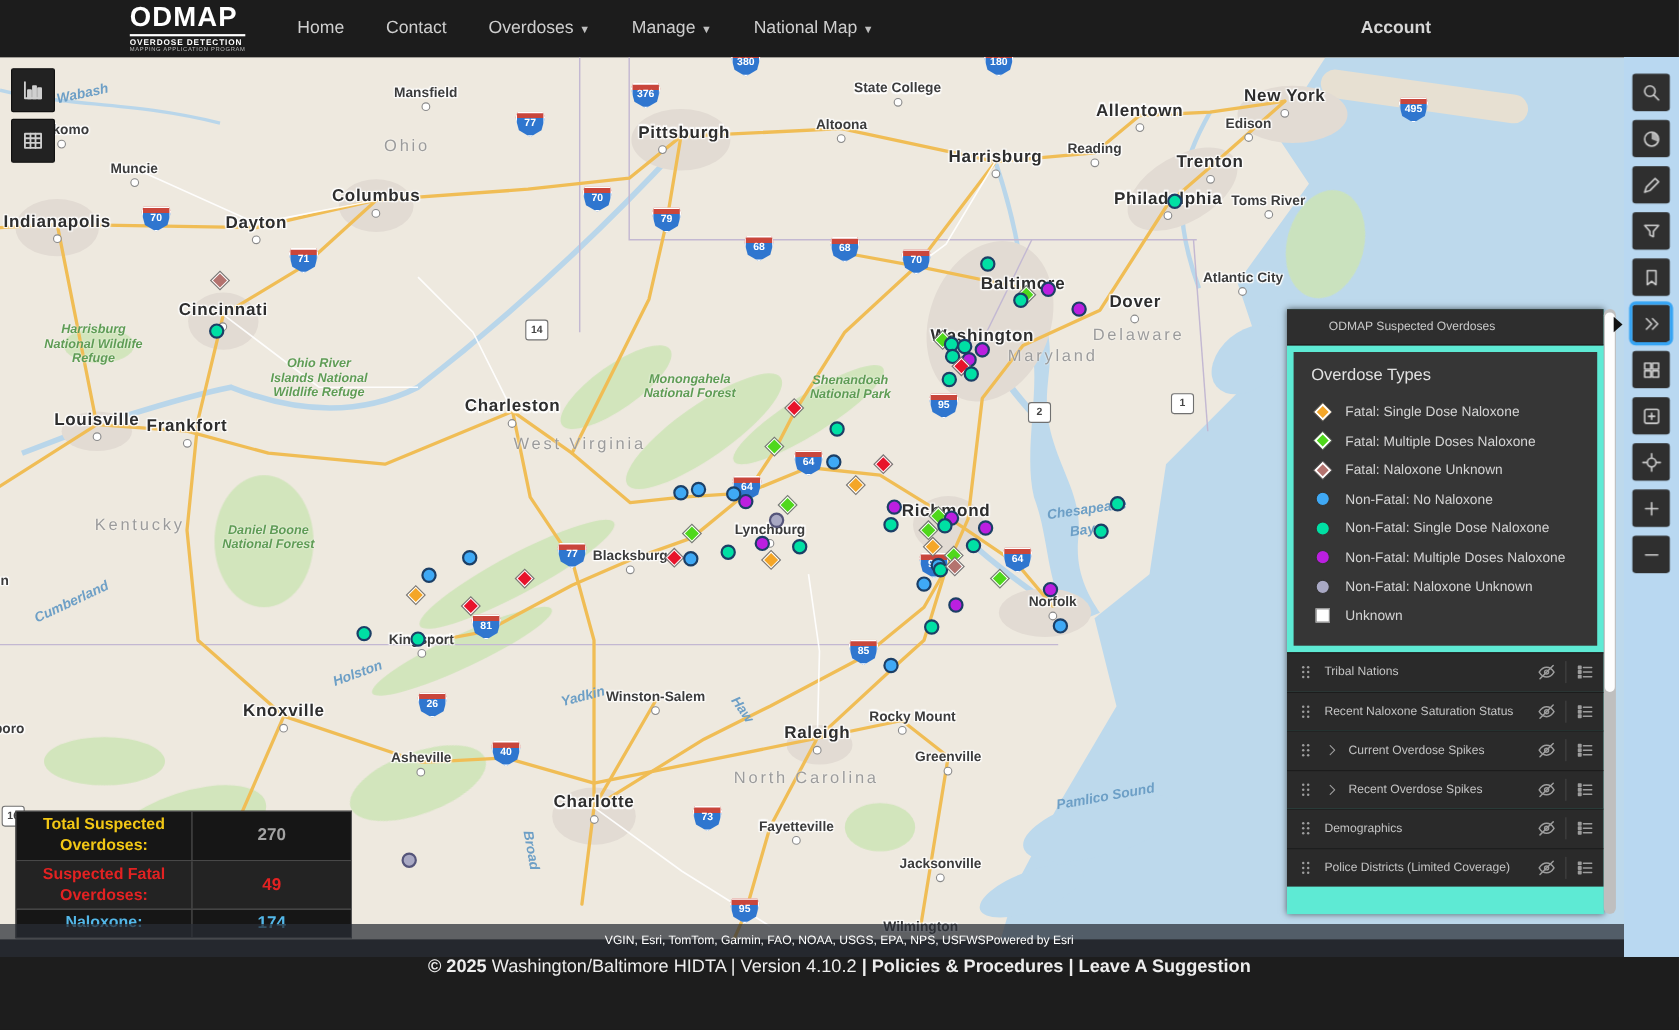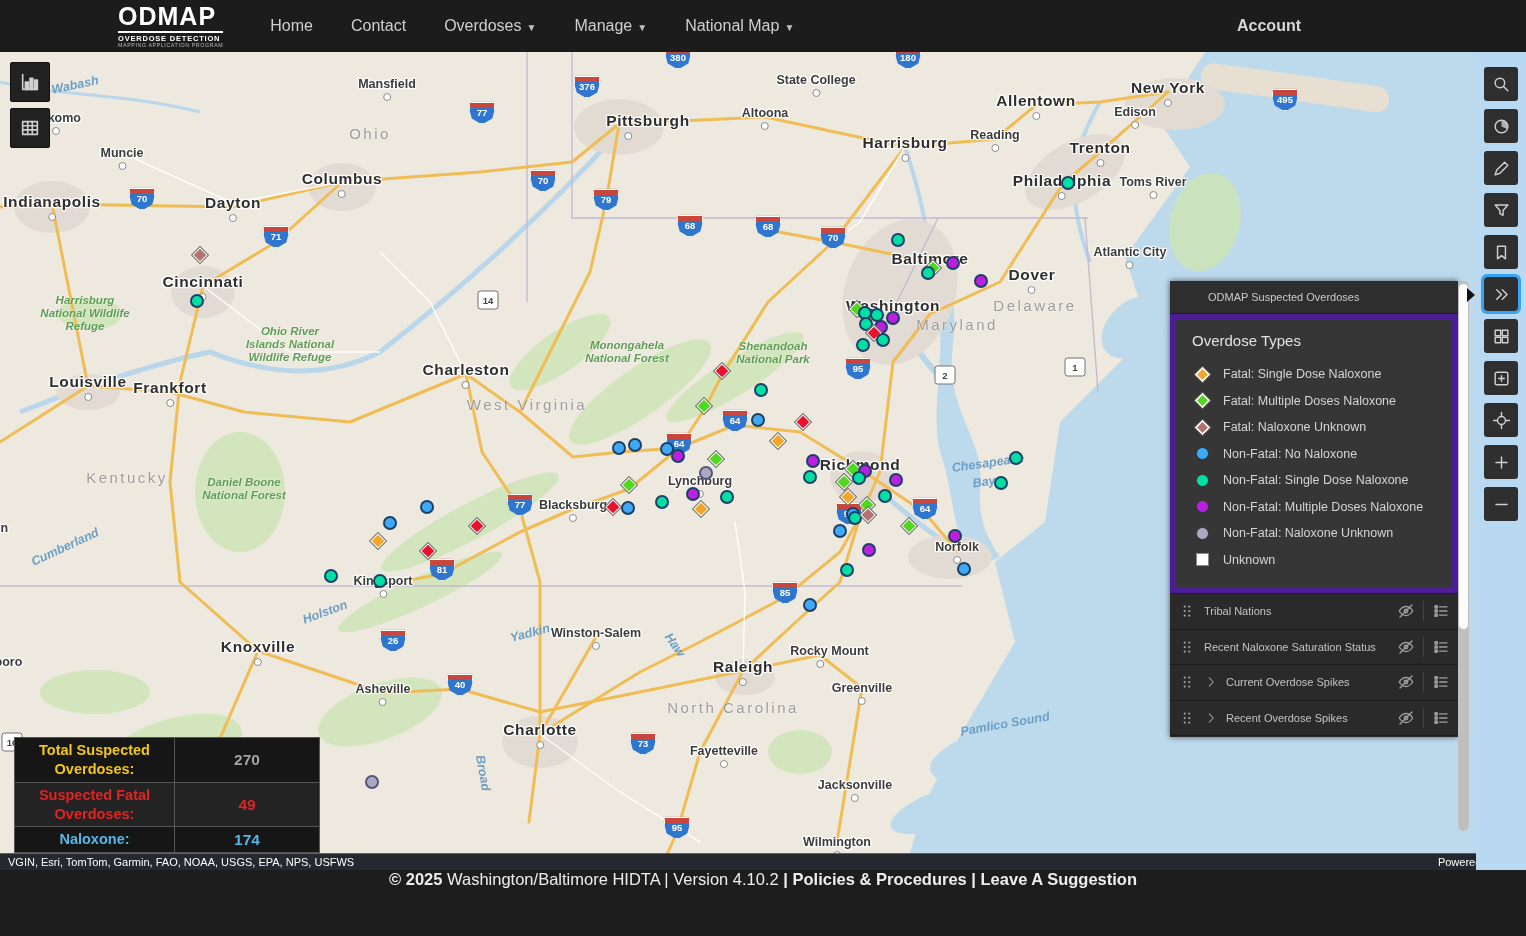--- a/index.html
+++ b/index.html
@@ -48,30 +48,30 @@
 
   
   .stats{position:absolute;left:14px;top:685px;width:304px;background:#161616;border:1px solid #555;border-collapse:collapse;z-index:20;}
   .stats-row{display:flex;border-bottom:1px solid #555;align-items:stretch;}
   .stats-row:last-child{border-bottom:none;}
   .stats-row:nth-child(2){background:#232323;}
   .stats-label{width:151px;border-right:1px solid #555;display:flex;align-items:center;justify-content:center;text-align:center;font-weight:700;font-size:14.5px;line-height:1.3;padding:3px 4px;}
   .stats-value{flex:1;display:flex;align-items:center;justify-content:center;font-weight:700;font-size:15.5px;}
 
   
-  .attribution{position:absolute;left:0;right:0;bottom:0;height:17px;background:rgba(40,44,52,.72);color:#fff;font-size:11px;display:flex;align-items:center;justify-content:space-between;padding:0 8px;z-index:30;}
+  .attribution{position:absolute;left:0;right:0;bottom:0;height:30px;background:rgba(40,44,52,.72);color:#fff;font-size:11px;display:flex;align-items:center;justify-content:center;padding:0 8px;z-index:30;}
 
   
   .toolbar{position:absolute;right:0;top:0;bottom:0;width:50px;background:#b9d8f1;display:flex;flex-direction:column;align-items:center;padding-top:15px;gap:8px;z-index:40;}
   .tool-btn{width:34px;height:34px;background:#2f2f2f;border:none;border-radius:3px;color:#cfcfcf;display:flex;align-items:center;justify-content:center;cursor:pointer;padding:0;flex:0 0 auto;}
   .tool-btn svg{width:19px;height:19px;}
   .tool-btn.active{outline:3px solid #35a4f4;}
 
   
-  .panel{position:absolute;right:68px;top:229px;width:288px;height:456px;background:#4c1d95;box-shadow:0 0 6px rgba(0,0,0,.6);overflow:hidden;z-index:35;}
+  .panel{position:absolute;right:68px;top:229px;width:288px;height:550px;background:#5eead4;box-shadow:0 0 6px rgba(0,0,0,.6);overflow:hidden;z-index:35;}
   .panel-header{height:32px;background:#2e2e2e;display:flex;align-items:center;padding:0 10px;gap:10px;border-bottom:1px solid #1d1d1d;}
   .panel-title{flex:1;color:#c9c9c9;font-size:11px;}
   .icon-sm{width:18px;height:18px;color:#9d9d9d;display:inline-flex;cursor:pointer;}
   .icon-sm svg{width:100%;height:100%;}
   .legend-body{margin:6px;background:#363636;padding:12px 0 14px 16px;}
   .legend-title{color:#e2e2e2;font-size:15px;margin-bottom:12px;}
   .legend-item{display:flex;align-items:center;gap:14px;height:26.5px;}
   .legend-item span.txt{color:#d4d4d4;font-size:12.5px;}
   .sw{width:13px;height:13px;box-sizing:border-box;flex:0 0 auto;margin-left:4px;}
   .sw-diamond{transform:rotate(45deg) scale(.85);border:2px solid #fff;outline:1px solid #666;}
@@ -200,21 +200,21 @@
     </svg>
 
     <div id="map-labels">
         <div class="lbl lbl-city-lg" style="left: 52px; top: 150px;">Indianapolis</div>
         <div class="lbl lbl-city" style="left: 56px; top: 66px;">Kokomo</div>
         <div class="lbl lbl-city" style="left: 122px; top: 101px;">Muncie</div>
         <div class="lbl lbl-city" style="left: 387px; top: 32px;">Mansfield</div>
         <div class="lbl lbl-city-lg" style="left: 342px; top: 127px;">Columbus</div>
         <div class="lbl lbl-city-lg" style="left: 233px; top: 151px;">Dayton</div>
         <div class="lbl lbl-city-lg" style="left: 203px; top: 230px;">Cincinnati</div>
-        <div class="lbl lbl-city-lg" style="left: 628px; top: 69px; padding-left: 40px;">Pittsburgh</div>
+        <div class="lbl lbl-city-lg" style="left: 602px; top: 69px; padding-left: 40px;">Pittsburgh</div>
         <div class="lbl lbl-city" style="left: 816px; top: 28px;">State College</div>
         <div class="lbl lbl-city" style="left: 765px; top: 61px;">Altoona</div>
         <div class="lbl lbl-city-lg" style="left: 905px; top: 91px;">Harrisburg</div>
         <div class="lbl lbl-city" style="left: 995px; top: 83px;">Reading</div>
         <div class="lbl lbl-city-lg" style="left: 1036px; top: 49px;">Allentown</div>
         <div class="lbl lbl-city-lg" style="left: 1062px; top: 129px;">Philadelphia</div>
         <div class="lbl lbl-city-lg" style="left: 1100px; top: 96px;">Trenton</div>
         <div class="lbl lbl-city-lg" style="left: 1168px; top: 36px;">New York</div>
         <div class="lbl lbl-city" style="left: 1135px; top: 60px;">Edison</div>
         <div class="lbl lbl-city" style="left: 1153px; top: 130px;">Toms River</div>

